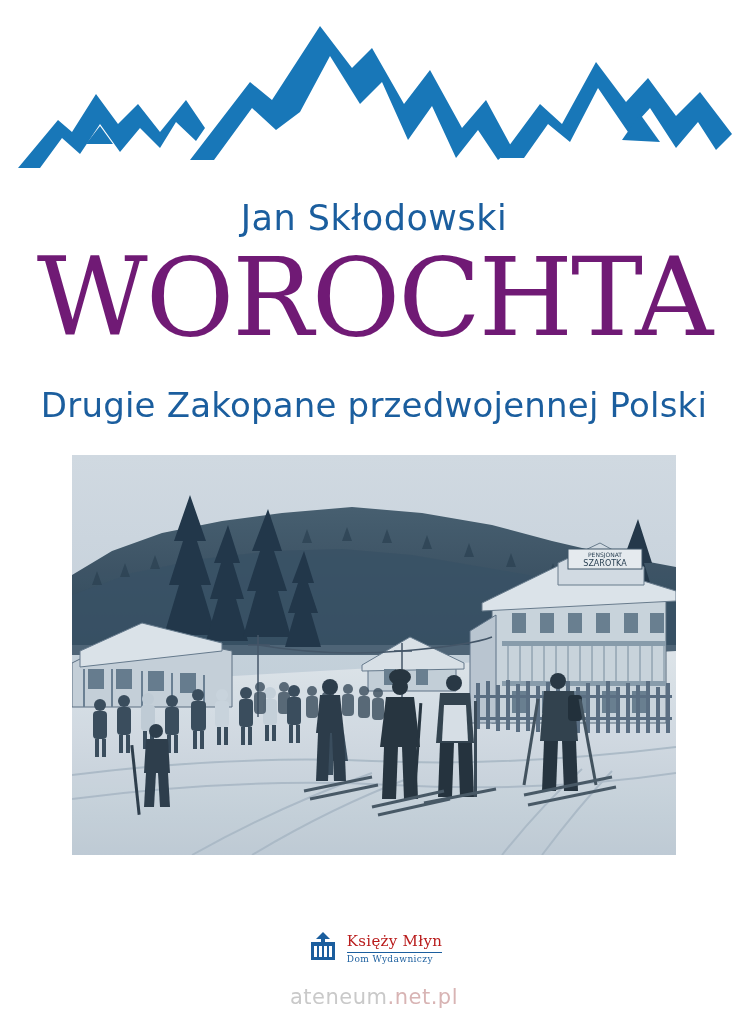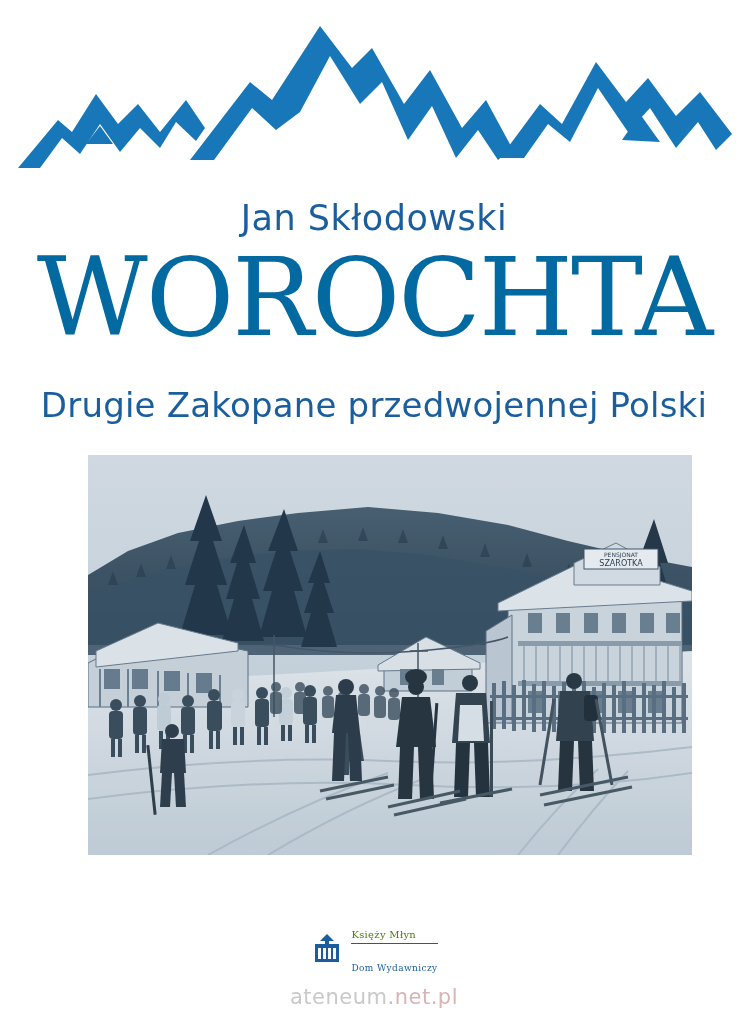--- a/index.html
+++ b/index.html
@@ -43,21 +43,21 @@
   
   .title {
     position: absolute;
     top: 242px;
     left: 0;
     width: 748px;
     text-align: center;
     font-size: 108px;
     line-height: 112px;
     letter-spacing: -2px;
-    color: #0369a1;
+    color: #701a75;
     font-family: "DejaVu Serif", serif;
     font-weight: 400;
   }
 
   
   .subtitle {
     position: absolute;
     top: 385px;
     left: 0;
     width: 748px;
@@ -70,21 +70,20 @@
 
   
   .photo {
     position: absolute;
     top: 455px;
     left: 72px;
     width: 604px;
     height: 400px;
     overflow: hidden;
     background: #f9a8d4;
-    margin-left: 16px;
   }
   .photo svg { display: block; }
 
   
   .publisher {
     position: absolute;
     top: 930px;
     left: 0;
     width: 748px;
     display: flex;
@@ -93,32 +92,32 @@
     gap: 7px;
   }
   .pub-mark { display: block; }
   .pub-text {
     display: flex;
     flex-direction: column;
     justify-content: center;
     line-height: 1.05;
   }
   .pub-name {
-    font-size: 10px;
-    color: #4d7c0f;
+    font-size: 15px;
+    color: #b91c1c;
     font-family: "DejaVu Serif", serif;
     letter-spacing: 0.3px;
   }
   .pub-sub {
     font-size: 9px;
     color: #1b5e9e;
     font-family: "DejaVu Serif", serif;
     letter-spacing: 0.4px;
     border-top: 1px solid #1b5e9e;
-    padding-top: 20px;
+    padding-top: 2px;
     margin-top: 2px;
   }
 
   
   .watermark {
     position: absolute;
     top: 985px;
     left: 0;
     width: 748px;
     text-align: center;

